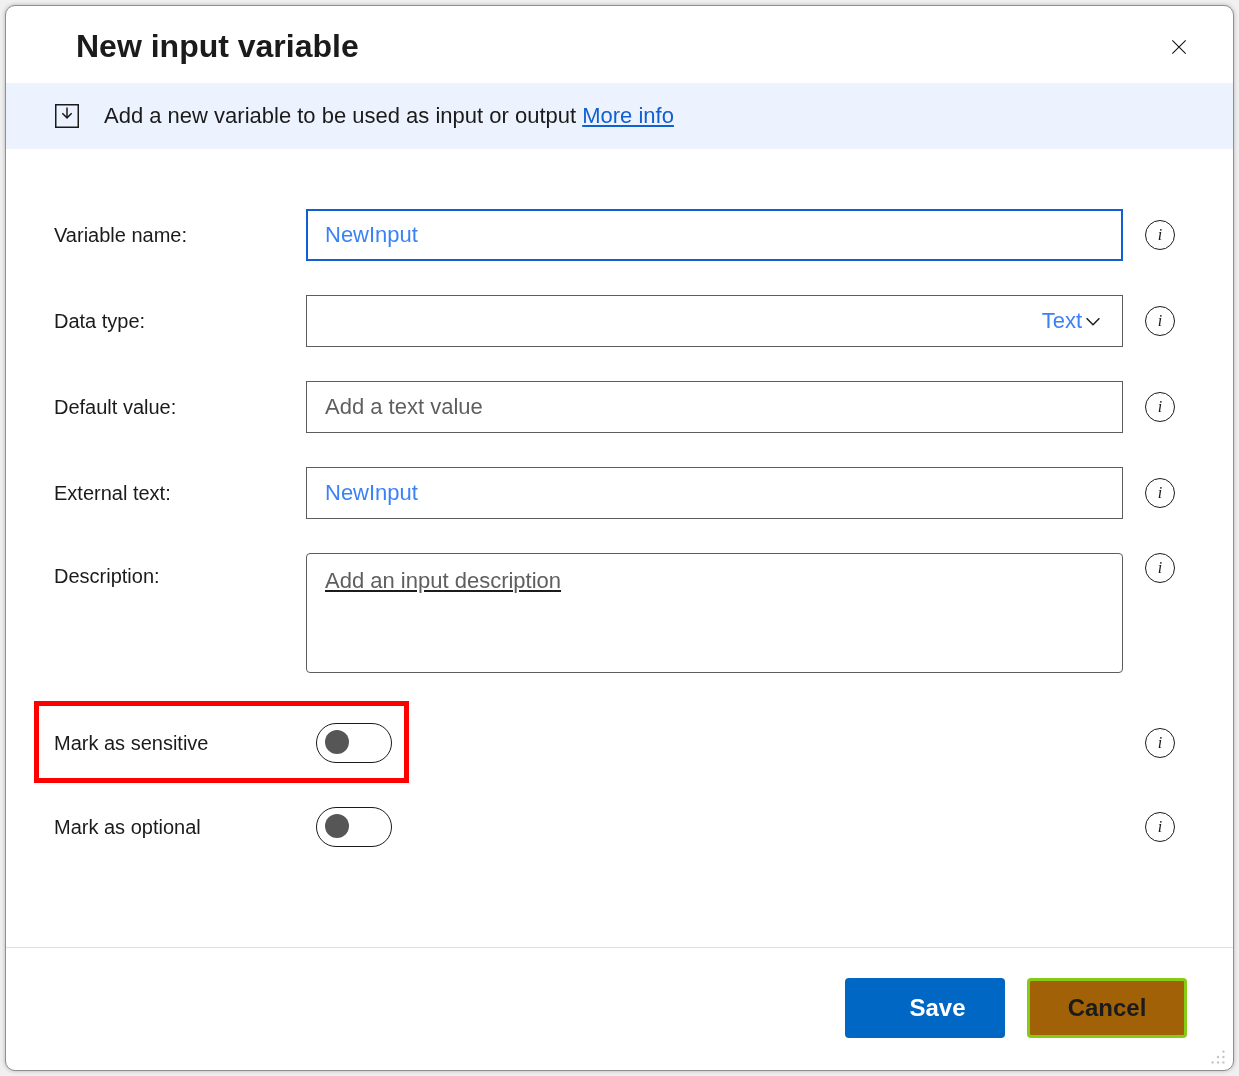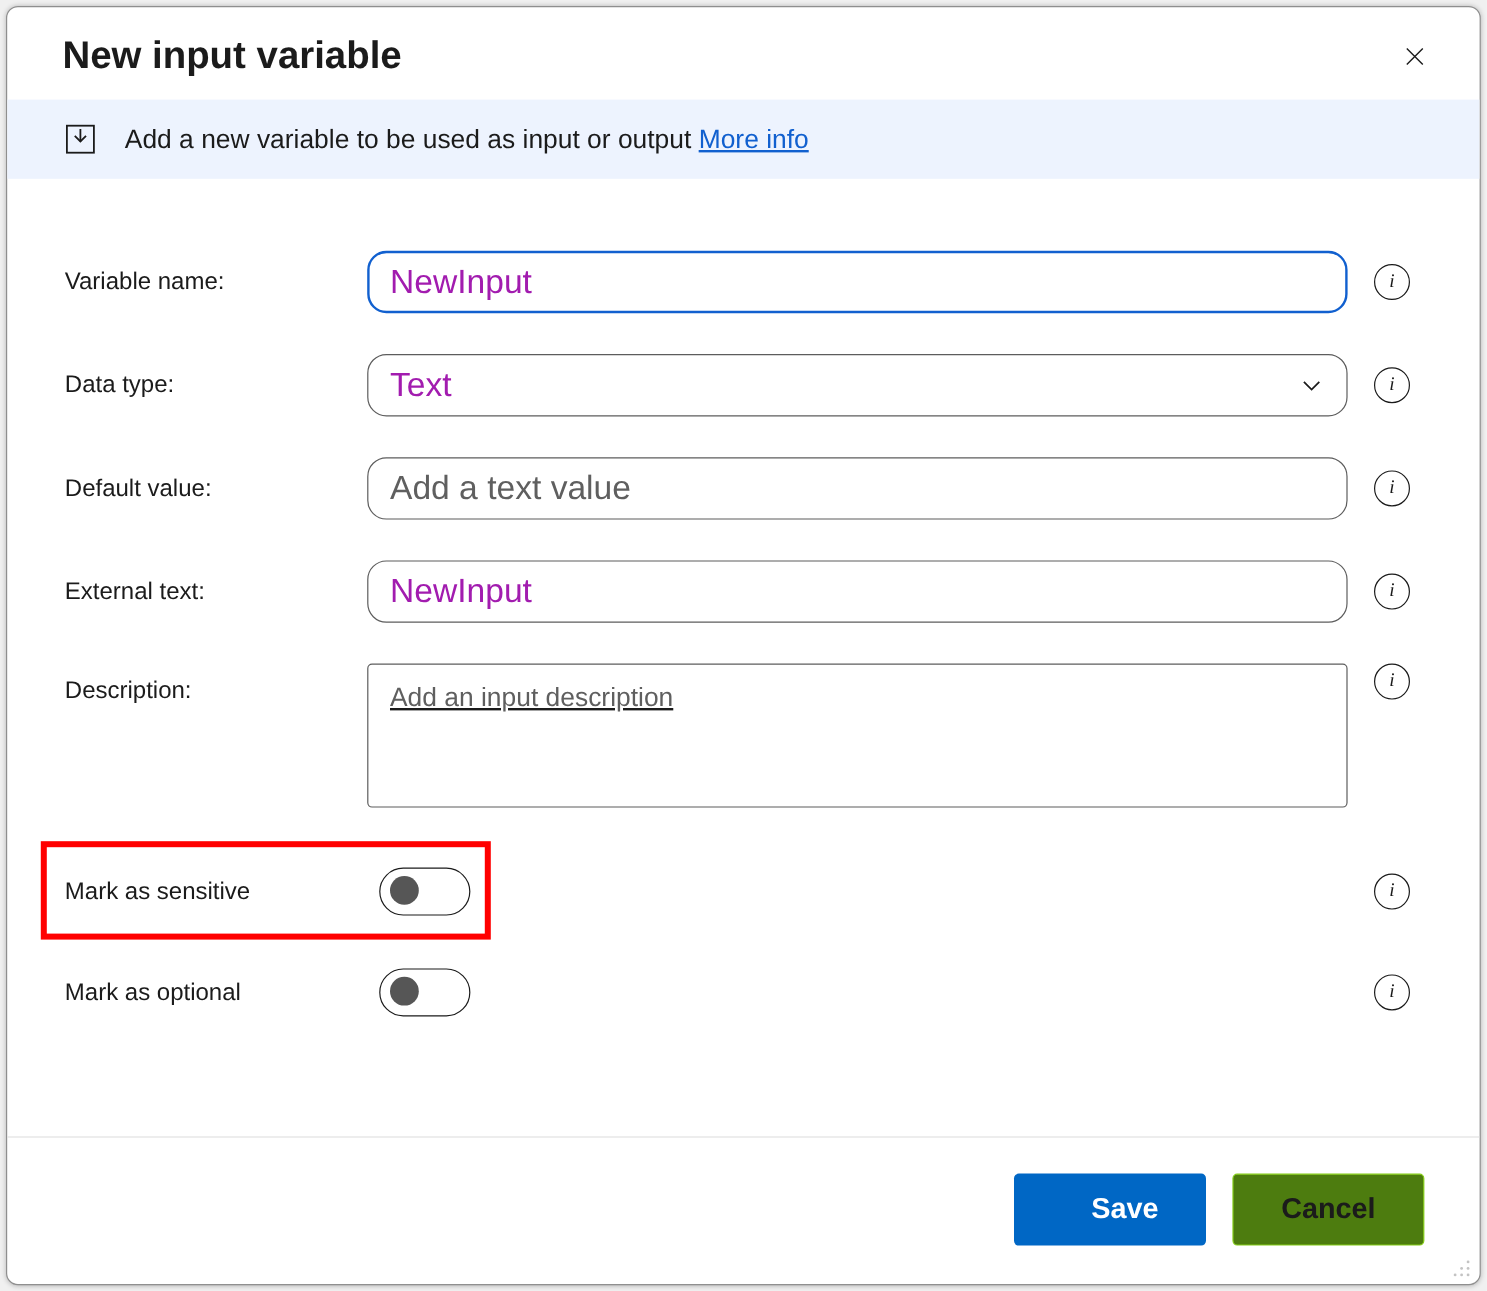--- a/index.html
+++ b/index.html
@@ -18,21 +18,21 @@
       border-radius: 10px;
       box-shadow: 0 0 4px rgba(0,0,0,0.25);
       display: flex;
       flex-direction: column;
       overflow: hidden;
     }
     .dialog-header {
       display: flex;
       align-items: center;
       justify-content: space-between;
-      padding: 22px 40px 18px 46px;
+      padding: 22px 40px 18px 70px;
     }
     .dialog-title {
       font-size: 32px;
       font-weight: 600;
       color: #1b1b1b;
     }
     .close-btn {
       width: 28px; height: 28px;
       display:flex; align-items:center; justify-content:center;
       cursor:pointer;
@@ -65,31 +65,31 @@
     .row.multi { align-items:flex-start; }
     .row.multi .lbl { padding-top: 12px; }
     .lbl {
       font-size: 20px;
       color:#1b1b1b;
     }
     .text-input, .select {
       width:100%;
       height: 52px;
       border: 1px solid #5d5d5d;
-      border-radius: 16px;
-      font-size: 28px;
+      border-radius: 0;
+      font-size: 22px;
       padding: 0 18px;
-      color:#a21caf;
+      color:#3b82f6;
       background:#fff;
       outline:none;
     }
     .text-input::placeholder, .textarea::placeholder { color:#5f5f5f; }
     .text-input.focused { border: 2px solid #1160cf; padding: 0 17px; }
     .select {
-      display:flex; align-items:center; justify-content:space-between;
+      display:flex; align-items:center; justify-content:flex-end;
       cursor:pointer;
     }
     .select .chev { width:22px; height:22px; stroke:#1b1b1b; stroke-width:1.6; fill:none; }
     .textarea {
       width:100%;
       height: 120px;
       border: 1px solid #5d5d5d;
       border-radius: 4px;
       font-size: 22px;
       padding: 14px 18px;
@@ -153,21 +153,21 @@
     .btn {
       min-width: 160px;
       height: 60px;
       border-radius: 4px;
       font-size: 24px;
       font-weight: 600;
       display:flex; align-items:center; justify-content:center;
       cursor:pointer;
     }
     .btn-primary { background:#0067c5; color:#fff; border:none;padding-left:25px; }
-    .btn-secondary { background:#4d7c0f; color:#1b1b1b; border:1px solid #84cc16; }
+    .btn-secondary { background:#a16207; color:#1b1b1b; border:3px solid #84cc16; }
 
     .resize-grip {
       position:absolute; right:6px; bottom:4px;
       width:18px; height:18px;
       opacity:.5;
     }
     .resize-grip svg { width:100%; height:100%; }
   </style>
 </head>
 <body>

